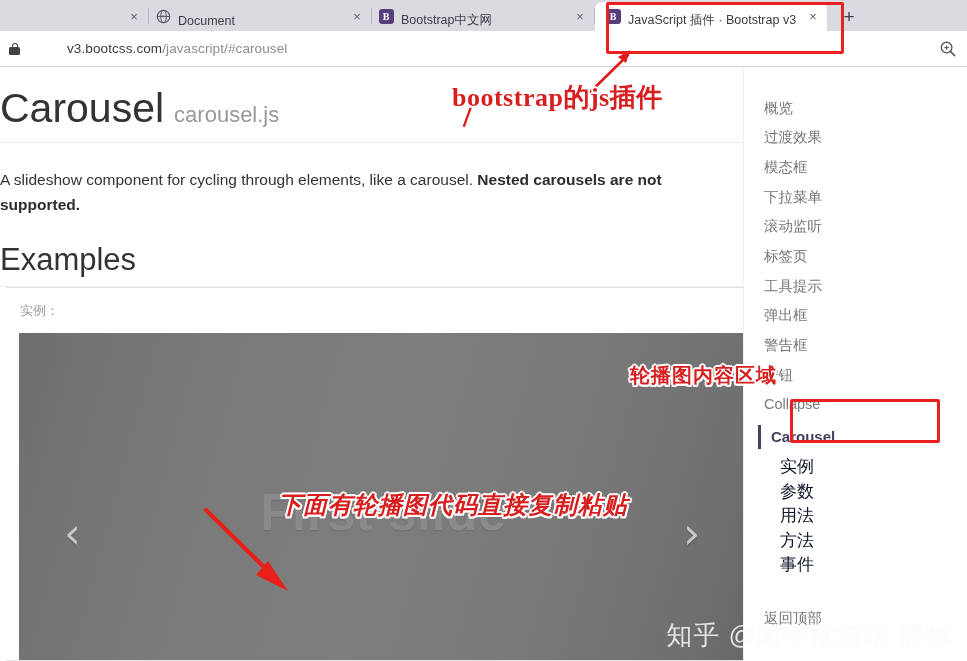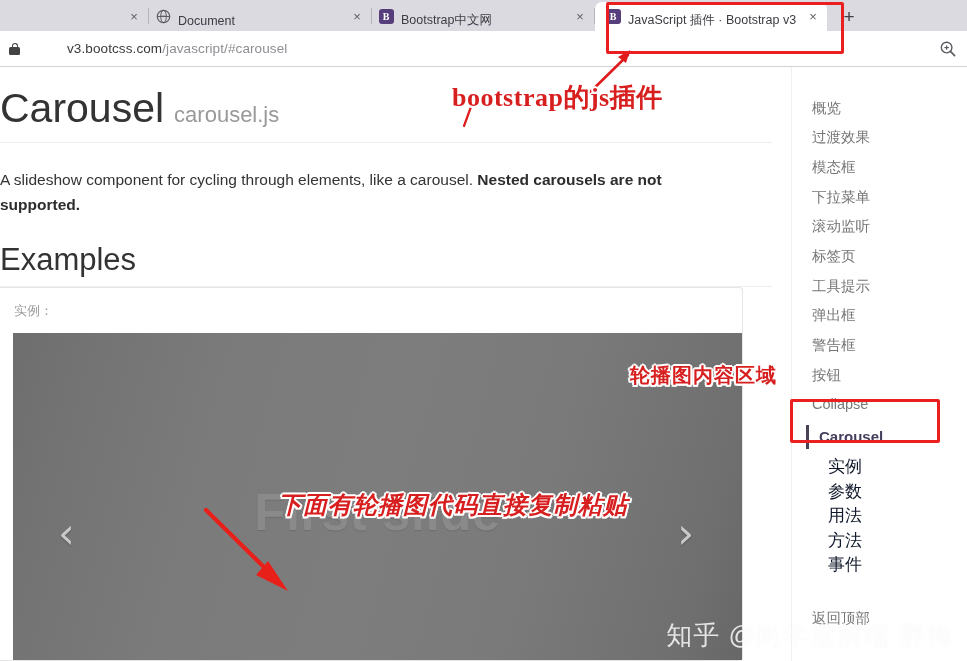--- a/index.html
+++ b/index.html
@@ -198,21 +198,21 @@
     padding: 26px 0 9px 28px;
     font-size: 31px;
     font-weight: 400;
     color: #333333;
     border-bottom: 1px solid #eeeeee;
     line-height: 1.1;
   }
 
   .bs-example {
     position: absolute;
-    left: 0px;
+    left: 6px;
     top: 220px;
     width: 743px;
     height: 374px;
     border: 1px solid #e5e5e5;
     border-left: none;
     border-radius: 0 4px 4px 0;
     box-sizing: border-box;
     background: #ffffff;
   }
   .bs-example-label {
@@ -256,21 +256,21 @@
     user-select: none;
   }
   .carousel-arrow.left { left: 45px; }
   .carousel-arrow.right { right: 48px; }
 
   
   .sidebar {
     position: absolute;
     right: 0;
     top: 0;
-    width: 176px;
+    width: 224px;
     height: 594px;
     background: #ffffff;
     border-left: 1px solid #efefef;
     padding-top: 26px;
     box-sizing: border-box;
   }
   .side-item {
     font-size: 14.5px;
     color: #767676;
     padding: 6.5px 0 6.5px 20px;

